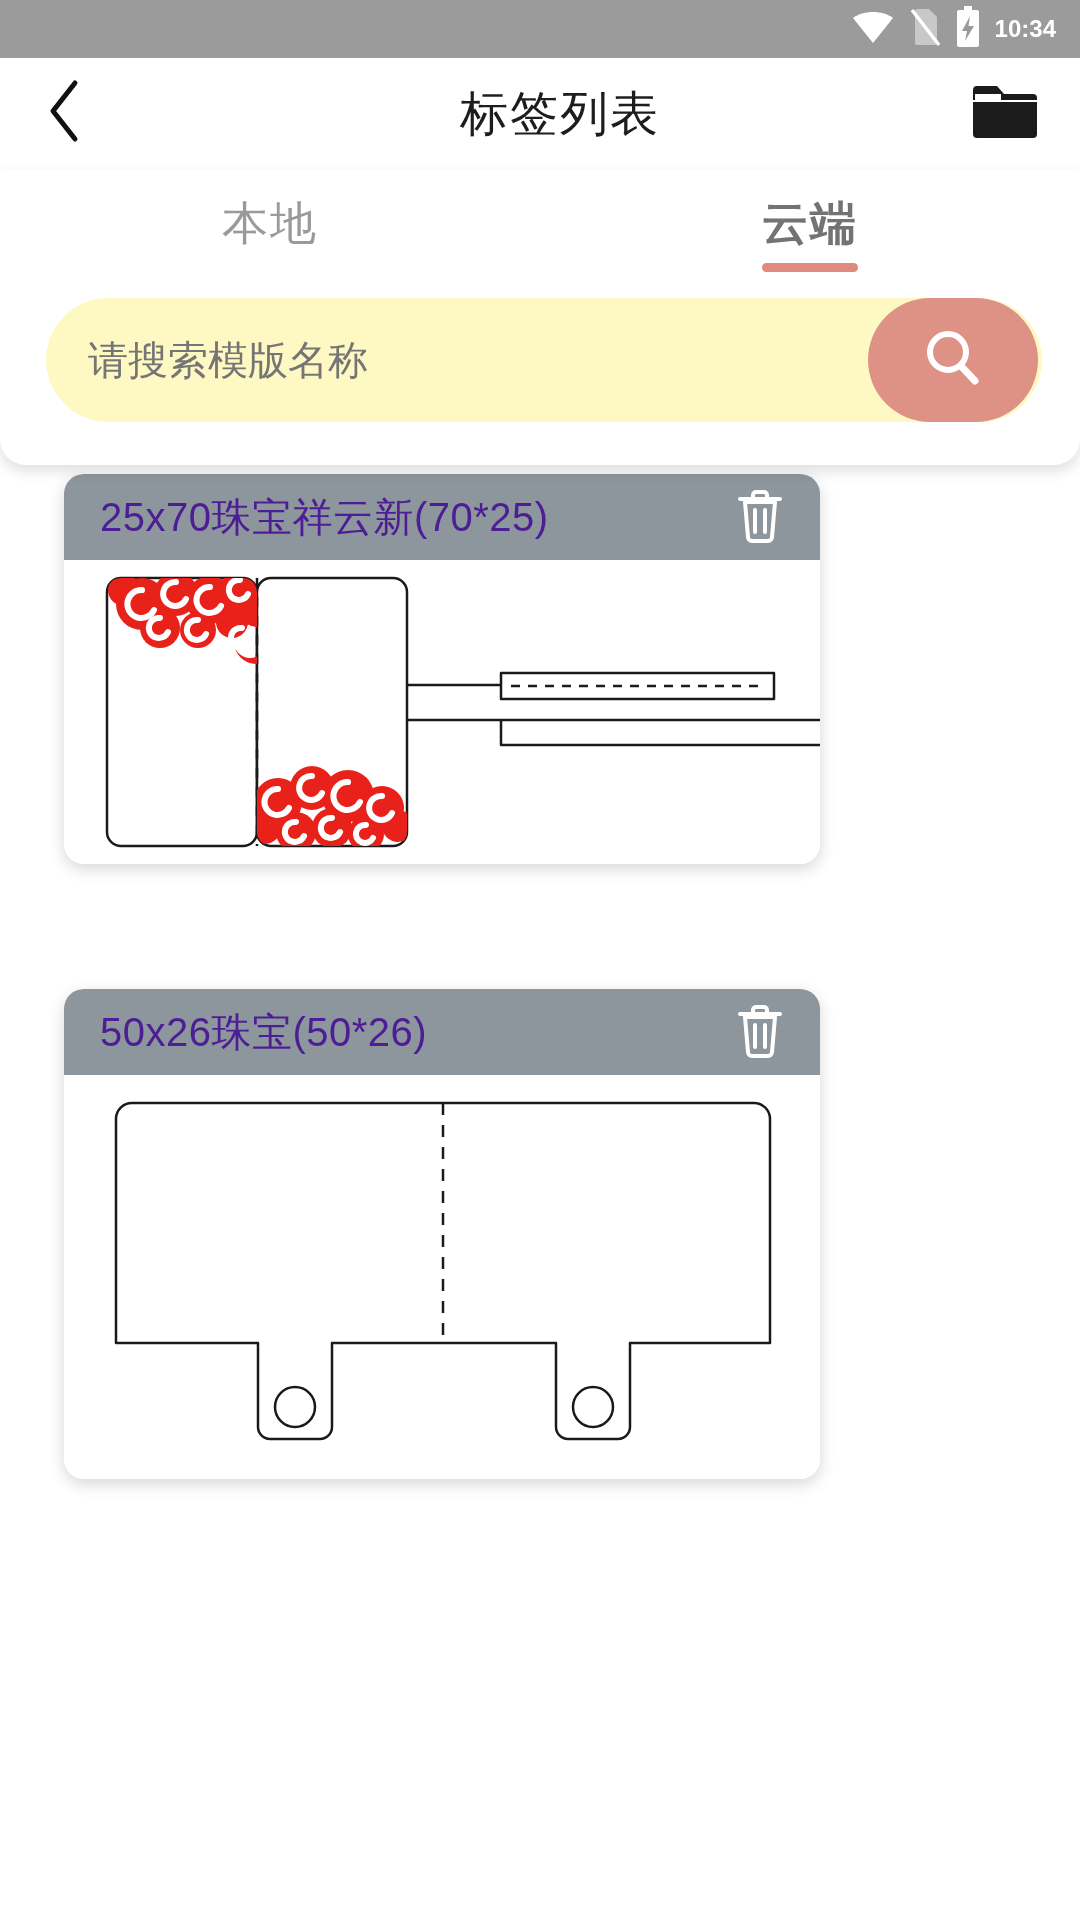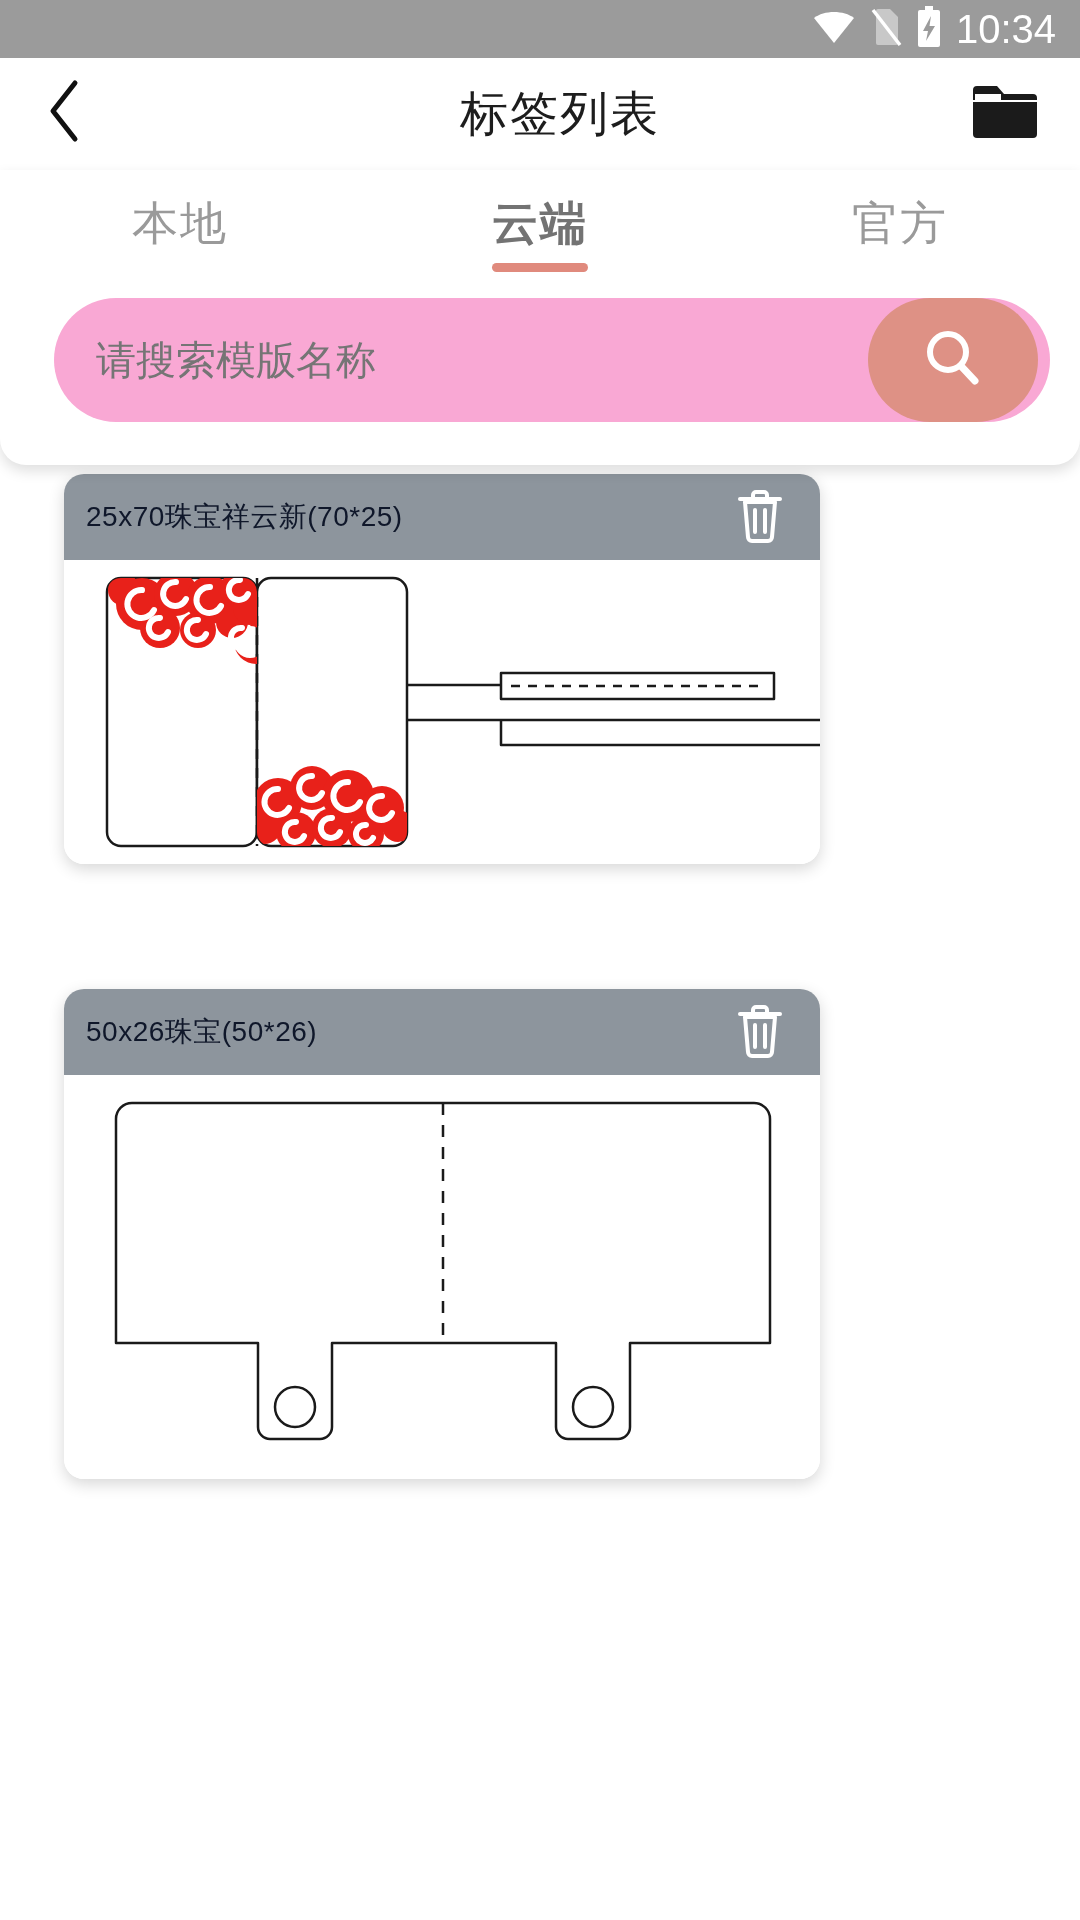--- a/index.html
+++ b/index.html
@@ -12,22 +12,22 @@
 
   
   .statusbar{
     position:absolute;left:0;top:0;width:1080px;height:58px;
     background:#9b9b9b;
     display:flex;align-items:center;justify-content:flex-end;
     padding-right:24px;box-sizing:border-box;
   }
   .sb-icons{display:flex;align-items:center;gap:14px;}
   .sb-time{
-    color:#ffffff;font-size:40px;letter-spacing:0px;
-    margin-left:14px;line-height:1;font-weight:400;
+    color:#ffffff;font-size:24px;letter-spacing:0px;
+    margin-left:14px;line-height:1;font-weight:700;
   }
 
   
   .appbar{
     position:absolute;left:0;top:58px;width:1080px;height:112px;
     background:#ffffff;
   }
   .back-btn{
     position:absolute;left:28px;top:18px;width:74px;height:74px;
     display:flex;align-items:center;justify-content:center;cursor:pointer;
@@ -64,22 +64,22 @@
   .tab-underline{
     position:absolute;bottom:6px;left:50%;transform:translateX(-50%);
     width:96px;height:9px;border-radius:5px;background:#e08a7d;
   }
 
   
   .search-wrap{
     position:absolute;left:42px;top:128px;width:996px;height:124px;
   }
   .search-field{
-    position:absolute;left:12px;top:0;width:996px;height:124px;
-    background:#f9a8d4;border-radius:62px;box-sizing:border-box;
+    position:absolute;left:4px;top:0;width:996px;height:124px;
+    background:#fef9c3;border-radius:62px;box-sizing:border-box;
   }
   .search-btn{
     position:absolute;right:0;top:0;width:170px;height:124px;
     border-radius:62px;background:#de9185;
     display:flex;align-items:center;justify-content:center;cursor:pointer;
   }
 
   
   .list{
     position:absolute;left:0;top:465px;width:1080px;height:1455px;
@@ -90,21 +90,21 @@
     background:#ffffff;border-radius:20px;
     box-shadow:0 5px 16px rgba(0,0,0,0.16);
     overflow:hidden;
   }
   .card-head{
     position:relative;height:86px;width:100%;
     background:#8d959d;
     display:flex;align-items:center;
   }
   .card-title{
-    margin-left:22px;font-size:28px;color:#0f172a;letter-spacing:0.5px;
+    margin-left:36px;font-size:40px;color:#4c1d95;letter-spacing:0.5px;
     white-space:nowrap;
   }
   .card-del{
     position:absolute;right:34px;top:50%;transform:translateY(-50%);
     width:52px;height:56px;display:flex;align-items:center;justify-content:center;
     cursor:pointer;
   }
   .card-body{
     position:relative;width:100%;background:#ffffff;
   }
@@ -159,23 +159,20 @@
 
 <div class="top-panel">
 
   <div class="tabs">
     <div class="tab">
       <span class="tab-label">本地</span>
     </div>
     <div class="tab active">
       <span class="tab-label">云端</span>
       <span class="tab-underline"></span>
-    </div>
-    <div class="tab">
-      <span class="tab-label">官方</span>
     </div>
   </div>
 
   <div class="search-wrap">
     <input class="search-field" type="text" style="border: none; outline: none; font-size: 40px; color: rgb(85, 85, 85); padding-left: 42px; padding-right: 200px; font-family: &quot;Liberation Sans&quot;, sans-serif;" placeholder="请搜索模版名称">
     <div class="search-btn">
       <span>
         <svg width="72" height="72" viewBox="0 0 72 72">
           <circle cx="31" cy="30" r="18" fill="none" stroke="#ffffff" stroke-width="6"></circle>
           <line x1="44" y1="44" x2="58" y2="59" stroke="#ffffff" stroke-width="7" stroke-linecap="round"></line>

